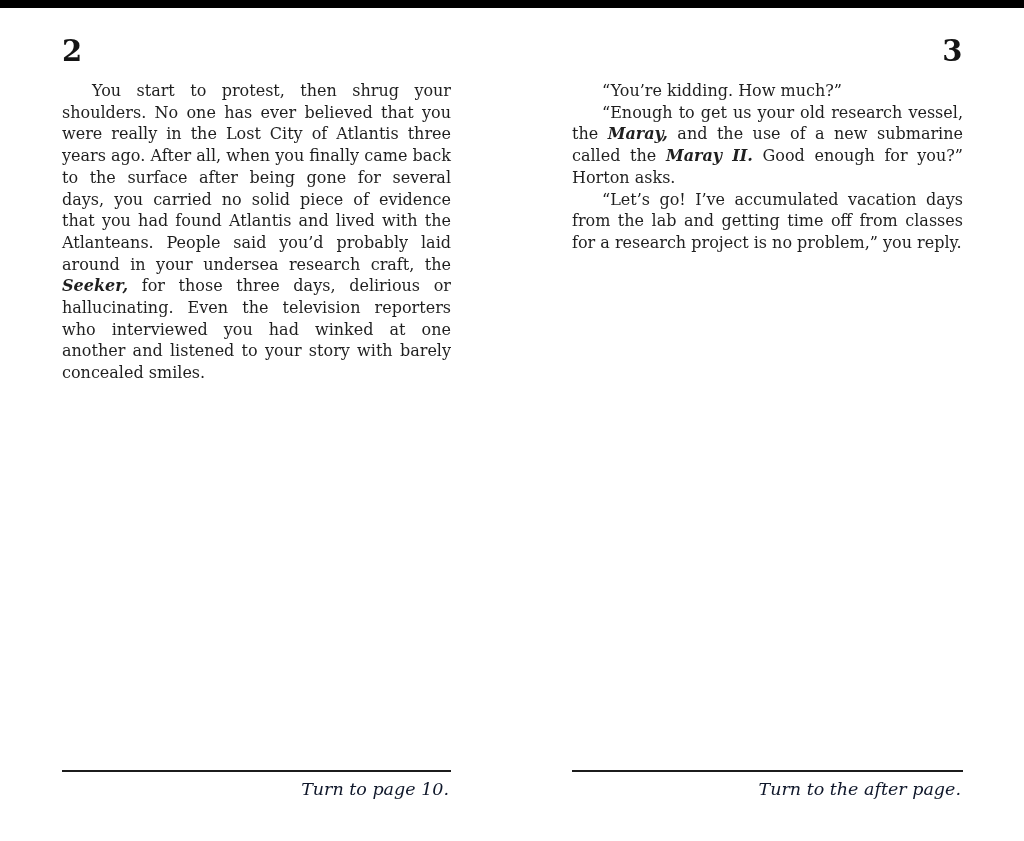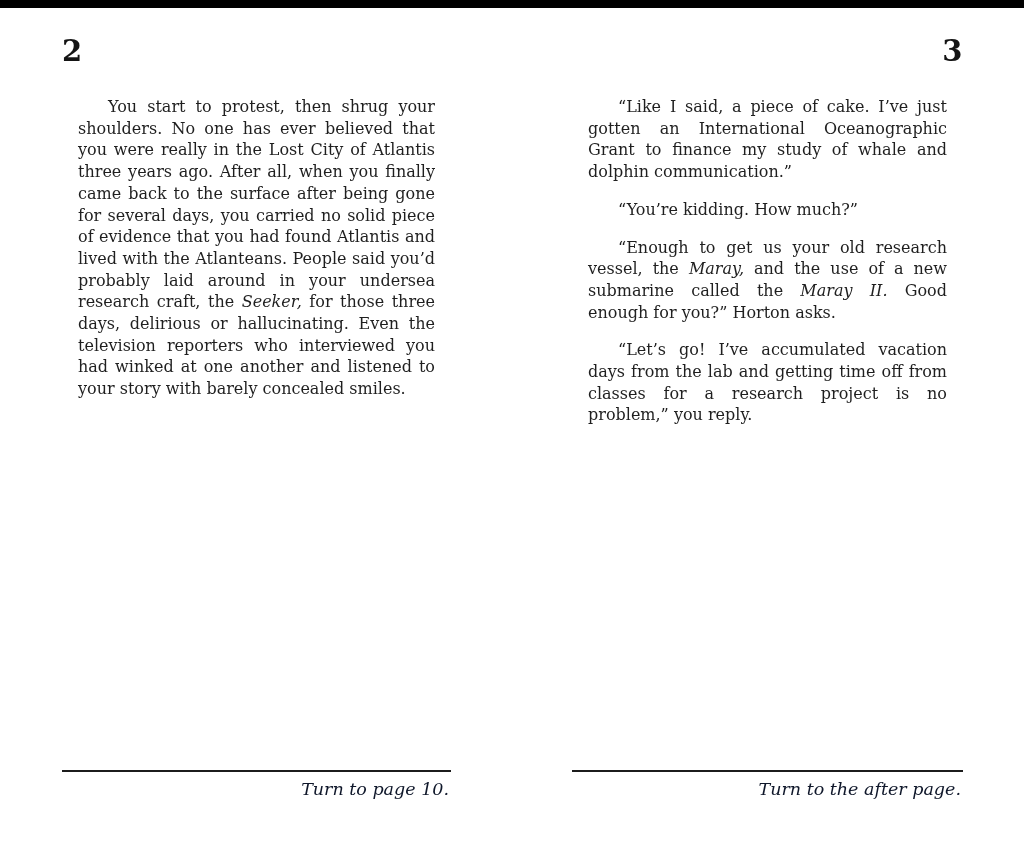--- a/index.html
+++ b/index.html
@@ -42,24 +42,24 @@
     position: absolute;
     top: 80px;
     left: 0;
     right: 0;
     color: #1f1f1f;
     font-size: 16px;
     line-height: 21.7px;
     text-align: justify;
   }
   .body-text p {
-    margin: 16px;
+    margin: 0;
     text-indent: 30px;
   }
-  .italic { font-style: italic; }
+  .italic { font-style: italic; font-weight: bold; }
   .footer-rule {
     position: absolute;
     top: 770px;
     left: 0;
     right: 0;
     height: 0;
     border-top: 2px solid #1c1c1c;
   }
   .footer-text {
     position: absolute;
@@ -82,20 +82,19 @@
   <div class="body-text">
       <p><span>You start to protest, then shrug your shoulders. No one has ever believed that you were really in the Lost City of Atlantis three years ago. After all, when you finally came back to the surface after being gone for several days, you carried no solid piece of evidence that you had found Atlantis and lived with the Atlanteans. People said you’d probably laid around in your undersea research craft, the </span><span class="italic">Seeker,</span><span> for those three days, delirious or hallucinating. Even the television reporters who interviewed you had winked at one another and listened to your story with barely concealed smiles.</span></p>
     </div>
   <div class="footer-rule"></div>
   <div class="footer-text">Turn to page 10.</div>
 </div>
 
 <div class="page right">
   <div class="page-number">3</div>
   <div class="body-text">
-      <p><span>“Like I said, a piece of cake. I’ve just gotten an International Oceanographic Grant to finance my study of whale and dolphin communication.”</span></p>
       <p><span>“You’re kidding. How much?”</span></p>
       <p><span>“Enough to get us your old research vessel, the </span><span class="italic">Maray,</span><span> and the use of a new submarine called the </span><span class="italic">Maray II.</span><span> Good enough for you?” Horton asks.</span></p>
       <p><span>“Let’s go! I’ve accumulated vacation days from the lab and getting time off from classes for a research project is no problem,” you reply.</span></p>
     </div>
   <div class="footer-rule"></div>
   <div class="footer-text">Turn to the after page.</div>
 </div>
 
 </body></html>

